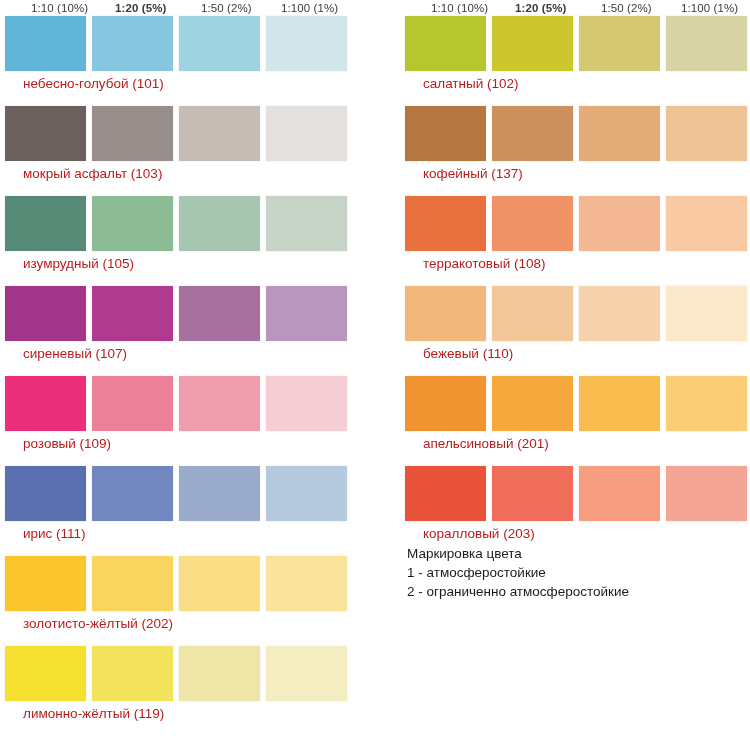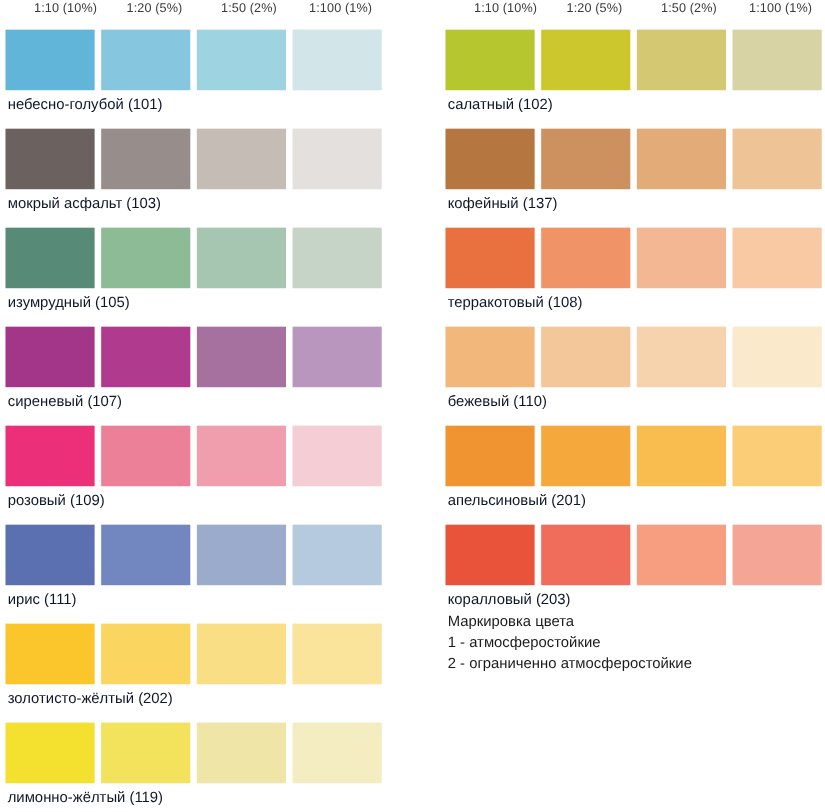--- a/index.html
+++ b/index.html
@@ -24,32 +24,32 @@
   .column {
     position: absolute;
     top: 0;
     width: 330px;
   }
   .column.left  { left: 5px; }
   .column.right { left: 405px; }
 
   .ratio-header {
     position: relative;
-    height: 27px;
+    height: 16px;
   }
   .ratio-header .ratio-label {
     position: absolute;
     top: 2px;
     font-size: 11.5px;
     color: #3a3a3a;
     white-space: nowrap;
     letter-spacing: 0.1px;
   }
   .ratio-header .ratio-label.c0 { left: 26px; }
-  .ratio-header .ratio-label.c1 { left: 110px; }
+  .ratio-header .ratio-label.c1 { left: 110px; font-weight: bold; }
   .ratio-header .ratio-label.c2 { left: 196px; }
   .ratio-header .ratio-label.c3 { left: 276px; }
 
   .swatch-row {
     position: relative;
     height: 90px;
   }
   .swatch-strip {
     position: relative;
     height: 55px;
@@ -63,23 +63,23 @@
     box-shadow: 0 0 2px rgba(0,0,0,0.10);
   }
   .swatch.s0 { left: 0px; }
   .swatch.s1 { left: 87px; }
   .swatch.s2 { left: 174px; }
   .swatch.s3 { left: 261px; }
 
   .row-label {
     position: absolute;
     top: 60px;
-    left: 2px;
+    left: 18px;
     font-size: 13.5px;
-    color: #0f172a;
+    color: #b91c1c;
     white-space: nowrap;
   }
 
   .note-block {
     position: absolute;
     left: 2px;
     top: 78px;
     font-size: 13.5px;
     line-height: 19px;
     color: #1b1b1b;

